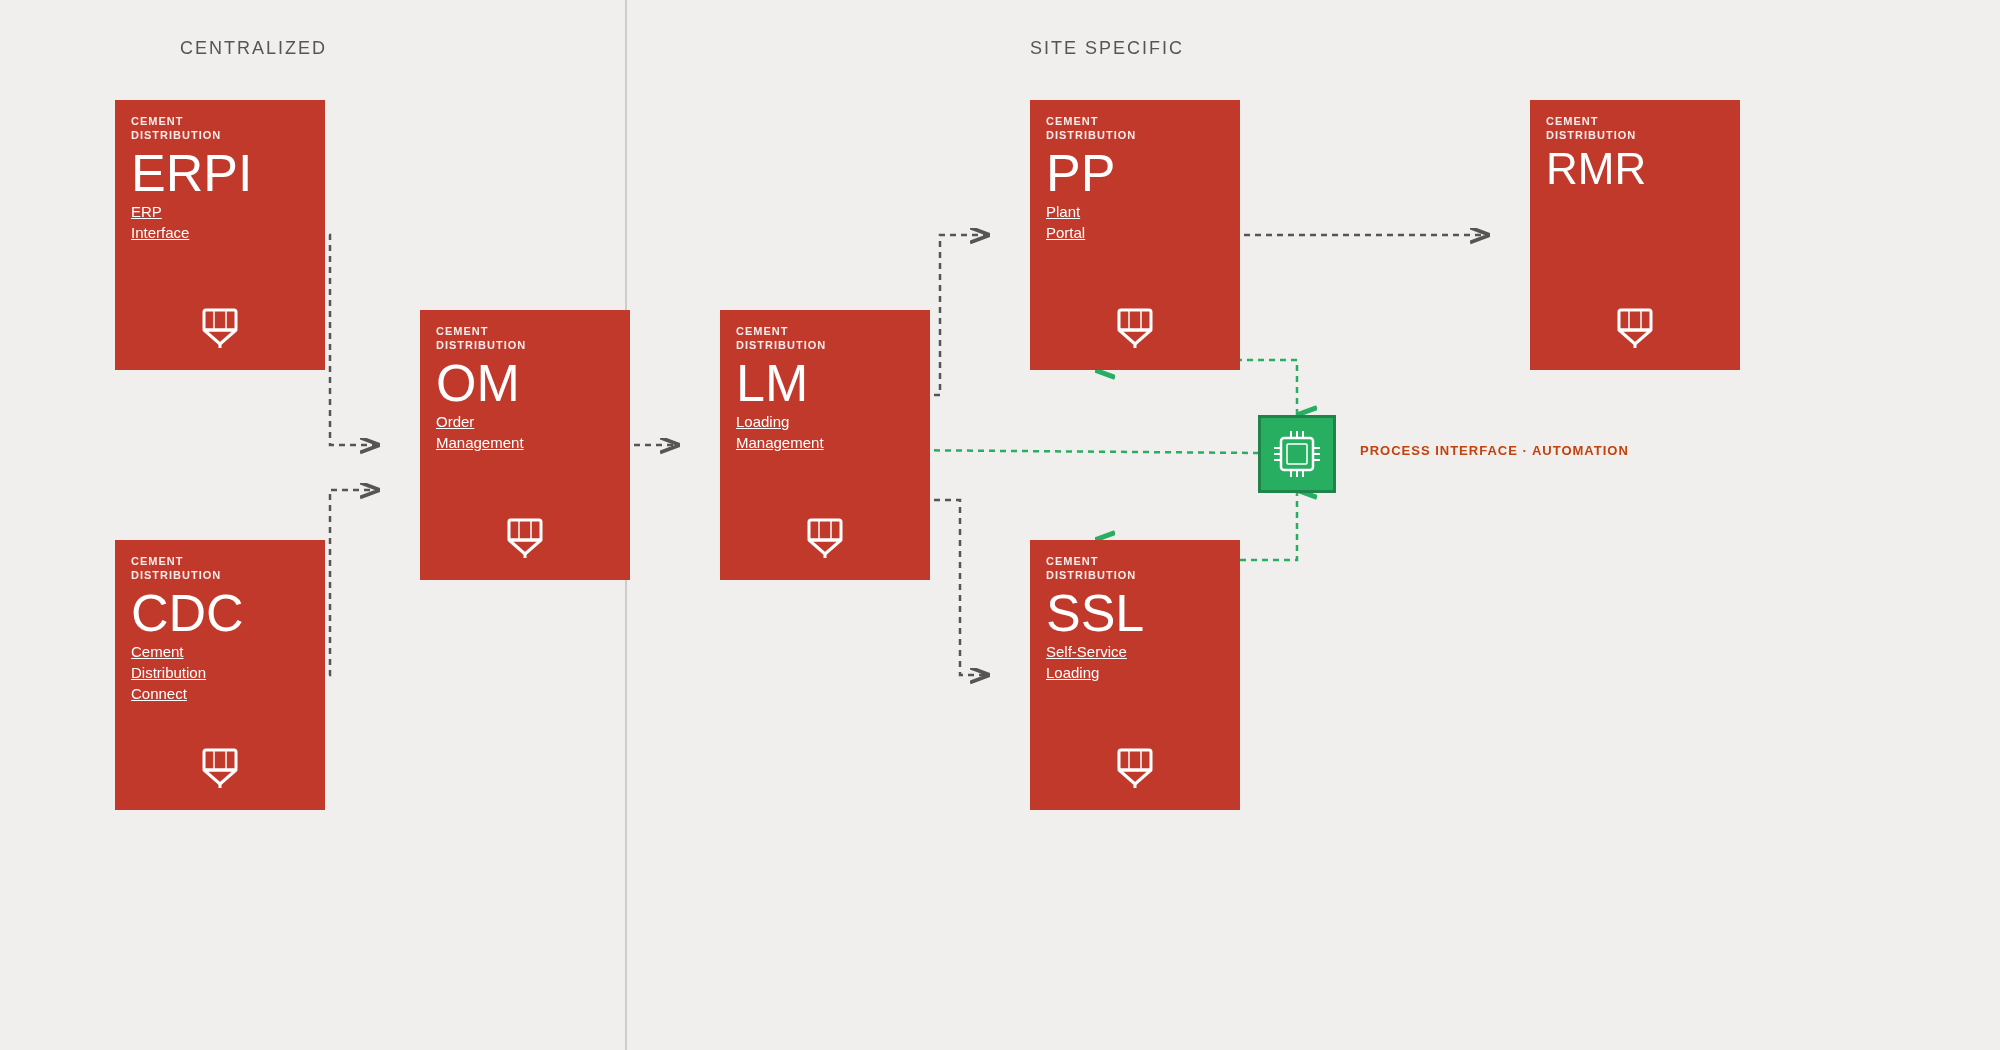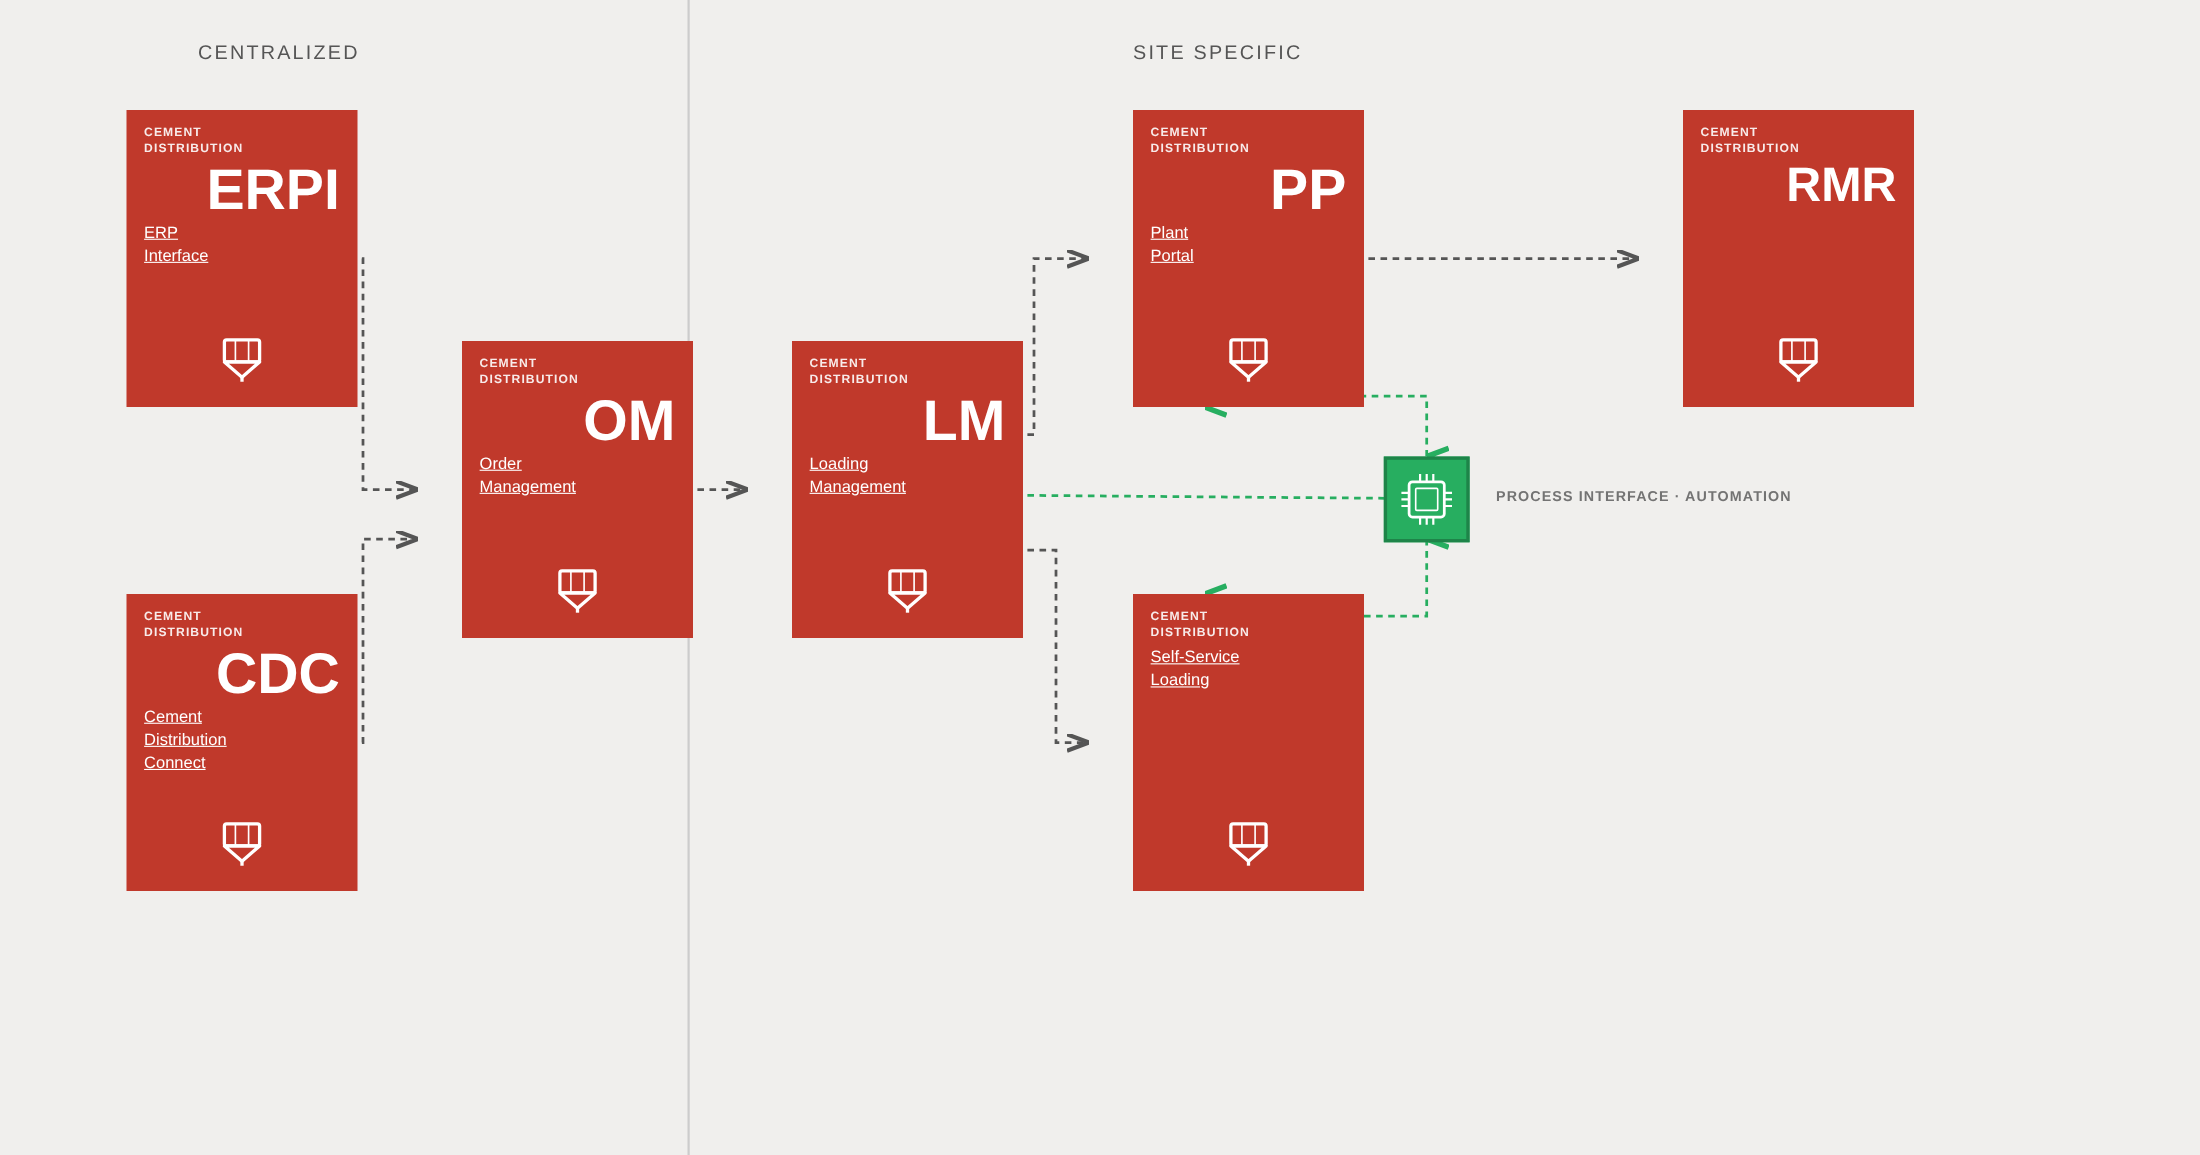--- a/index.html
+++ b/index.html
@@ -43,24 +43,23 @@
       font-size: 11px;
       font-weight: 600;
       letter-spacing: 1px;
       opacity: 0.9;
       line-height: 1.3;
       margin-bottom: 4px;
     }
 
     .module-title {
       font-size: 52px;
-      font-weight: 700;
+      font-weight: 400;
       line-height: 1;
       margin-bottom: 2px;
-      text-align: right;
     }
 
     .module-title-medium {
       font-size: 44px;
     }
 
     .module-subtitle {
       font-size: 15px;
       line-height: 1.4;
       margin-bottom: 10px;
@@ -103,21 +102,21 @@
       position: absolute;
       background: #27ae60;
       border: 3px solid #1e8449;
       display: flex;
       align-items: center;
       justify-content: center;
     }
 
     .process-label {
       position: absolute;
-      color: #737373;
+      color: #c2410c;
       font-size: 13px;
       font-weight: 600;
       letter-spacing: 1px;
     }
   </style>
 </head>
 <body>
 
 <div class="diagram-container">
 
@@ -262,20 +261,21 @@
         <polygon points="8,28 24,42 40,28" stroke="white" stroke-width="3" fill="none" stroke-linejoin="round"></polygon>
         <line x1="24" y1="42" x2="24" y2="46" stroke="white" stroke-width="3"></line>
         <line x1="18" y1="8" x2="18" y2="28" stroke="white" stroke-width="1.5"></line>
         <line x1="30" y1="8" x2="30" y2="28" stroke="white" stroke-width="1.5"></line>
       </svg>
     </div>
   </div>
 
   <div class="module-box" style="left:990px; top:540px; width:210px; height:270px;">
     <div class="module-label">CEMENT<br>DISTRIBUTION</div>
+    <div class="module-title">SSL</div>
     <div class="module-subtitle">Self-Service<br>Loading</div>
     <div class="module-icon">
       <svg class="silo-icon" viewBox="0 0 48 48" fill="none" xmlns="http://www.w3.org/2000/svg">
         <rect x="8" y="8" width="32" height="20" rx="2" stroke="white" stroke-width="3" fill="none"></rect>
         <polygon points="8,28 24,42 40,28" stroke="white" stroke-width="3" fill="none" stroke-linejoin="round"></polygon>
         <line x1="24" y1="42" x2="24" y2="46" stroke="white" stroke-width="3"></line>
         <line x1="18" y1="8" x2="18" y2="28" stroke="white" stroke-width="1.5"></line>
         <line x1="30" y1="8" x2="30" y2="28" stroke="white" stroke-width="1.5"></line>
       </svg>
     </div>

